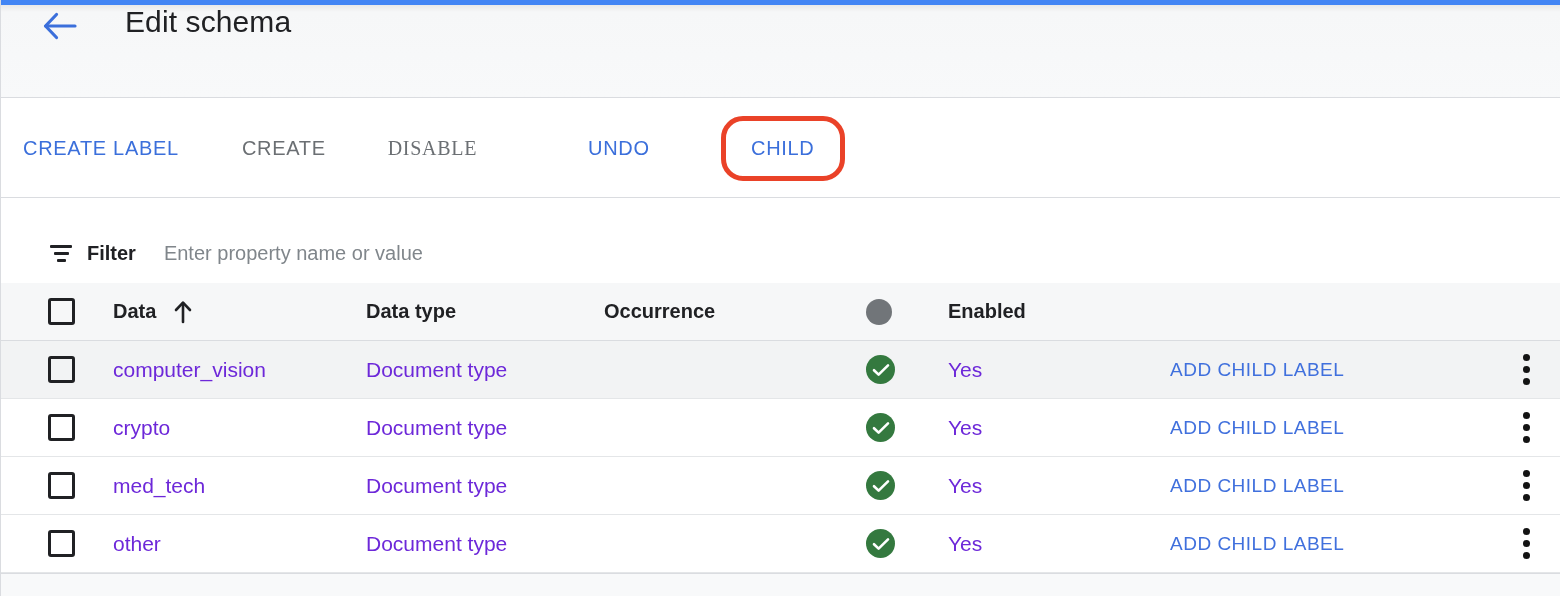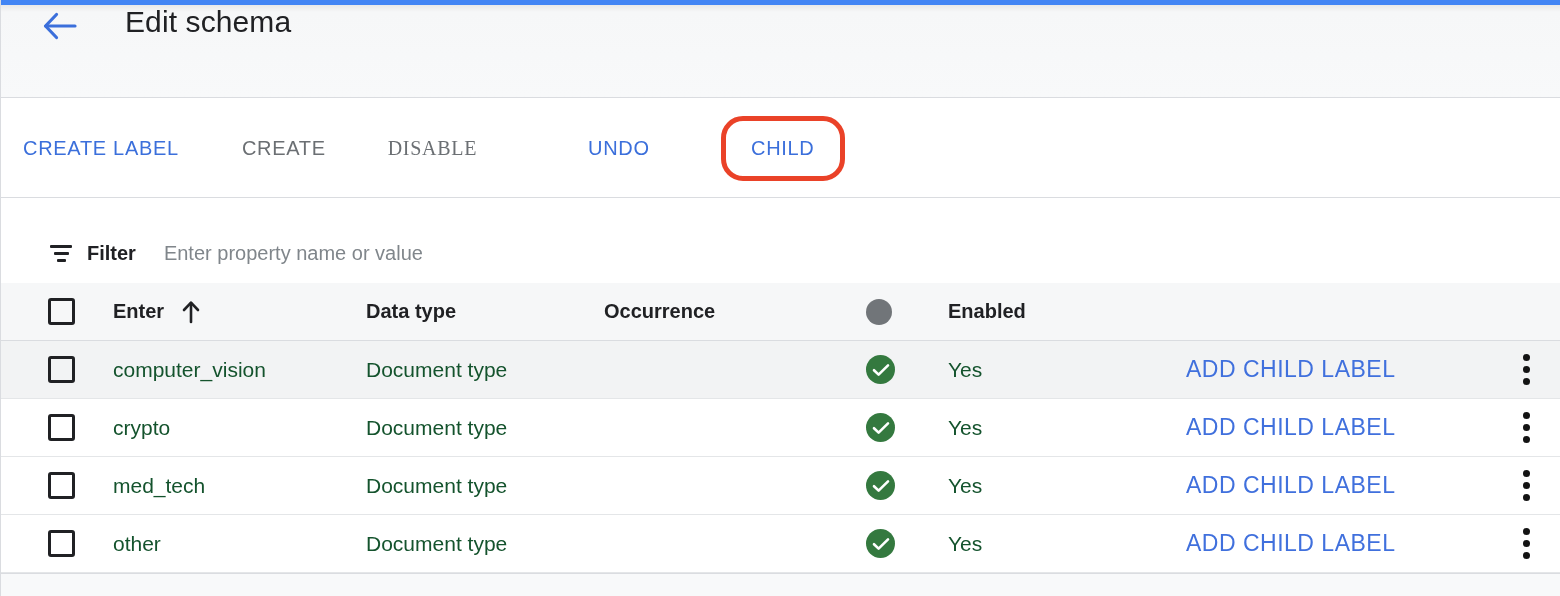--- a/index.html
+++ b/index.html
@@ -213,52 +213,51 @@
     font-weight: bold;
     color: #202124;
     display: flex;
     align-items: center;
     white-space: nowrap;
   }
   .sort-arrow { margin-left: 17px; display: flex; align-items: center; }
 
   .cell {
     font-size: 21px;
-    color: #14532d;
+    color: #6d28d9;
     white-space: nowrap;
   }
 
   .dot-gray {
     width: 26px;
     height: 26px;
     border-radius: 50%;
     background: #717579;
   }
   .check-green {
     width: 29px;
     height: 29px;
     border-radius: 50%;
     background: #34793f;
     display: flex;
     align-items: center;
     justify-content: center;
   }
 
   .add-child {
-    font-size: 23px;
+    font-size: 19px;
     font-weight: 500;
     letter-spacing: 0.5px;
     color: #4070dd;
     background: none;
     border: none;
     padding: 0;
     font-family: inherit;
     cursor: pointer;
     white-space: nowrap;
-    margin-left: 16px;
   }
 
   .kebab {
     display: flex;
     flex-direction: column;
     gap: 5px;
     align-items: center;
     cursor: pointer;
     padding: 4px;
   }
@@ -319,21 +318,21 @@
     <input class="filter-input" type="text" placeholder="Enter property name or value" style="">
   </div>
 
   <div class="table">
 
     <div class="row head">
       <div class="c-check">
         <div class="cbox"></div>
       </div>
       <div class="c-name hcell">
-        <span>Enter</span>
+        <span>Data</span>
         <span class="sort-arrow">
           <svg width="20" height="24" viewBox="0 0 20 24" aria-hidden="true">
             <path d="M10 22 V3" stroke="#202124" stroke-width="2.6" stroke-linecap="round" fill="none"></path>
             <path d="M3 10 L10 2.6 L17 10" stroke="#202124" stroke-width="2.6" stroke-linecap="round" stroke-linejoin="round" fill="none"></path>
           </svg>
         </span>
       </div>
       <div class="c-type hcell">Data type</div>
       <div class="c-occur hcell">Occurrence</div>
       <div class="c-status">

